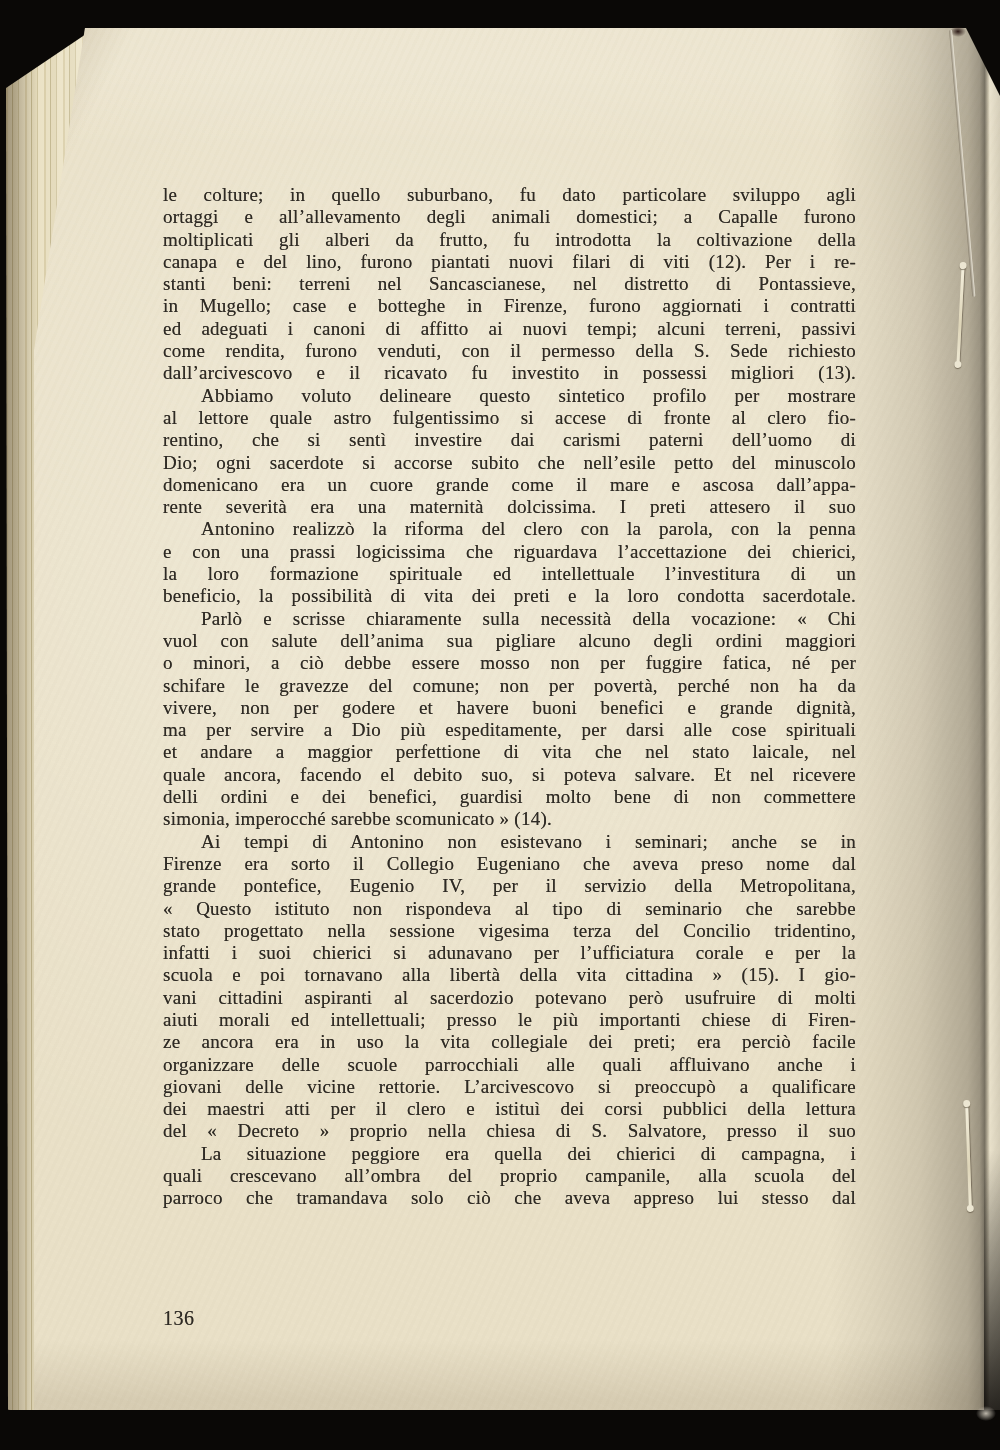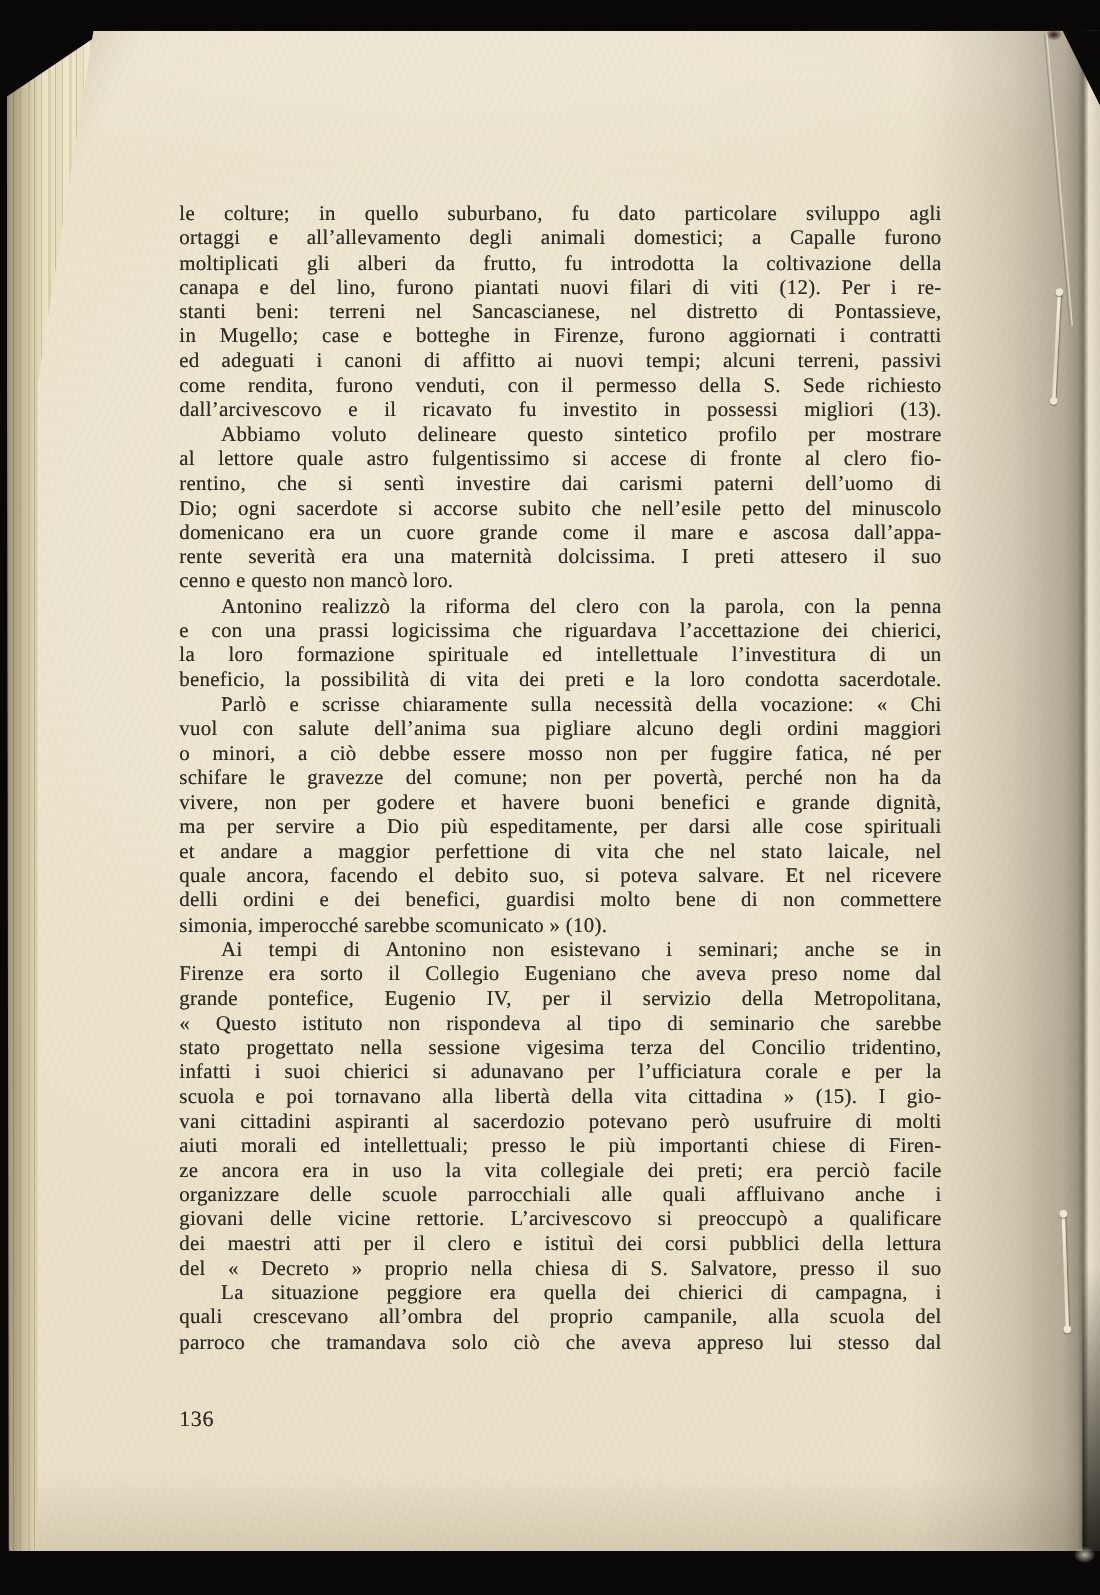--- a/index.html
+++ b/index.html
@@ -98,21 +98,21 @@
   .para { margin:0; }
   .line {
     font-size:19px; line-height:22.3px; height:22.3px;
     color:#2e2a24; letter-spacing:.25px;
     text-align:justify; text-align-last:justify; -moz-text-align-last:justify;
     text-shadow:0 0 .6px rgba(46,42,36,.65);
   }
   .line.indent { text-indent:38px; }
   .line.unjust { text-align-last:left; -moz-text-align-last:left; }
   .page-number {
-    position:absolute; left:163px; top:1278px;
+    position:absolute; left:163px; top:1306px;
     font-size:20px; line-height:24px; color:#2e2a24; letter-spacing:.5px;
     text-shadow:0 0 .6px rgba(46,42,36,.65);
   }
 </style>
 </head>
 <body>
 
 <div class="scan">
   <div class="page-stack"></div>
 
@@ -133,39 +133,38 @@
         <div class="line">come rendita, furono venduti, con il permesso della S. Sede richiesto</div>
         <div class="line">dall’arcivescovo e il ricavato fu investito in possessi migliori (13).</div>
       </div>
       <div class="para">
         <div class="line indent">Abbiamo voluto delineare questo sintetico profilo per mostrare</div>
         <div class="line">al lettore quale astro fulgentissimo si accese di fronte al clero fio-</div>
         <div class="line">rentino, che si sentì investire dai carismi paterni dell’uomo di</div>
         <div class="line">Dio; ogni sacerdote si accorse subito che nell’esile petto del minuscolo</div>
         <div class="line">domenicano era un cuore grande come il mare e ascosa dall’appa-</div>
         <div class="line">rente severità era una maternità dolcissima. I preti attesero il suo</div>
-        <div class="line unjust">cenno e questo non mancò loro.</div>
       </div>
       <div class="para">
         <div class="line indent">Antonino realizzò la riforma del clero con la parola, con la penna</div>
         <div class="line">e con una prassi logicissima che riguardava l’accettazione dei chierici,</div>
         <div class="line">la loro formazione spirituale ed intellettuale l’investitura di un</div>
         <div class="line">beneficio, la possibilità di vita dei preti e la loro condotta sacerdotale.</div>
       </div>
       <div class="para">
         <div class="line indent">Parlò e scrisse chiaramente sulla necessità della vocazione: « Chi</div>
         <div class="line">vuol con salute dell’anima sua pigliare alcuno degli ordini maggiori</div>
         <div class="line">o minori, a ciò debbe essere mosso non per fuggire fatica, né per</div>
         <div class="line">schifare le gravezze del comune; non per povertà, perché non ha da</div>
         <div class="line">vivere, non per godere et havere buoni benefici e grande dignità,</div>
         <div class="line">ma per servire a Dio più espeditamente, per darsi alle cose spirituali</div>
         <div class="line">et andare a maggior perfettione di vita che nel stato laicale, nel</div>
         <div class="line">quale ancora, facendo el debito suo, si poteva salvare. Et nel ricevere</div>
         <div class="line">delli ordini e dei benefici, guardisi molto bene di non commettere</div>
-        <div class="line unjust">simonia, imperocché sarebbe scomunicato » (10).</div>
+        <div class="line unjust">simonia, imperocché sarebbe scomunicato » (14).</div>
       </div>
       <div class="para">
         <div class="line indent">Ai tempi di Antonino non esistevano i seminari; anche se in</div>
         <div class="line">Firenze era sorto il Collegio Eugeniano che aveva preso nome dal</div>
         <div class="line">grande pontefice, Eugenio IV, per il servizio della Metropolitana,</div>
         <div class="line">« Questo istituto non rispondeva al tipo di seminario che sarebbe</div>
         <div class="line">stato progettato nella sessione vigesima terza del Concilio tridentino,</div>
         <div class="line">infatti i suoi chierici si adunavano per l’ufficiatura corale e per la</div>
         <div class="line">scuola e poi tornavano alla libertà della vita cittadina » (15). I gio-</div>
         <div class="line">vani cittadini aspiranti al sacerdozio potevano però usufruire di molti</div>

